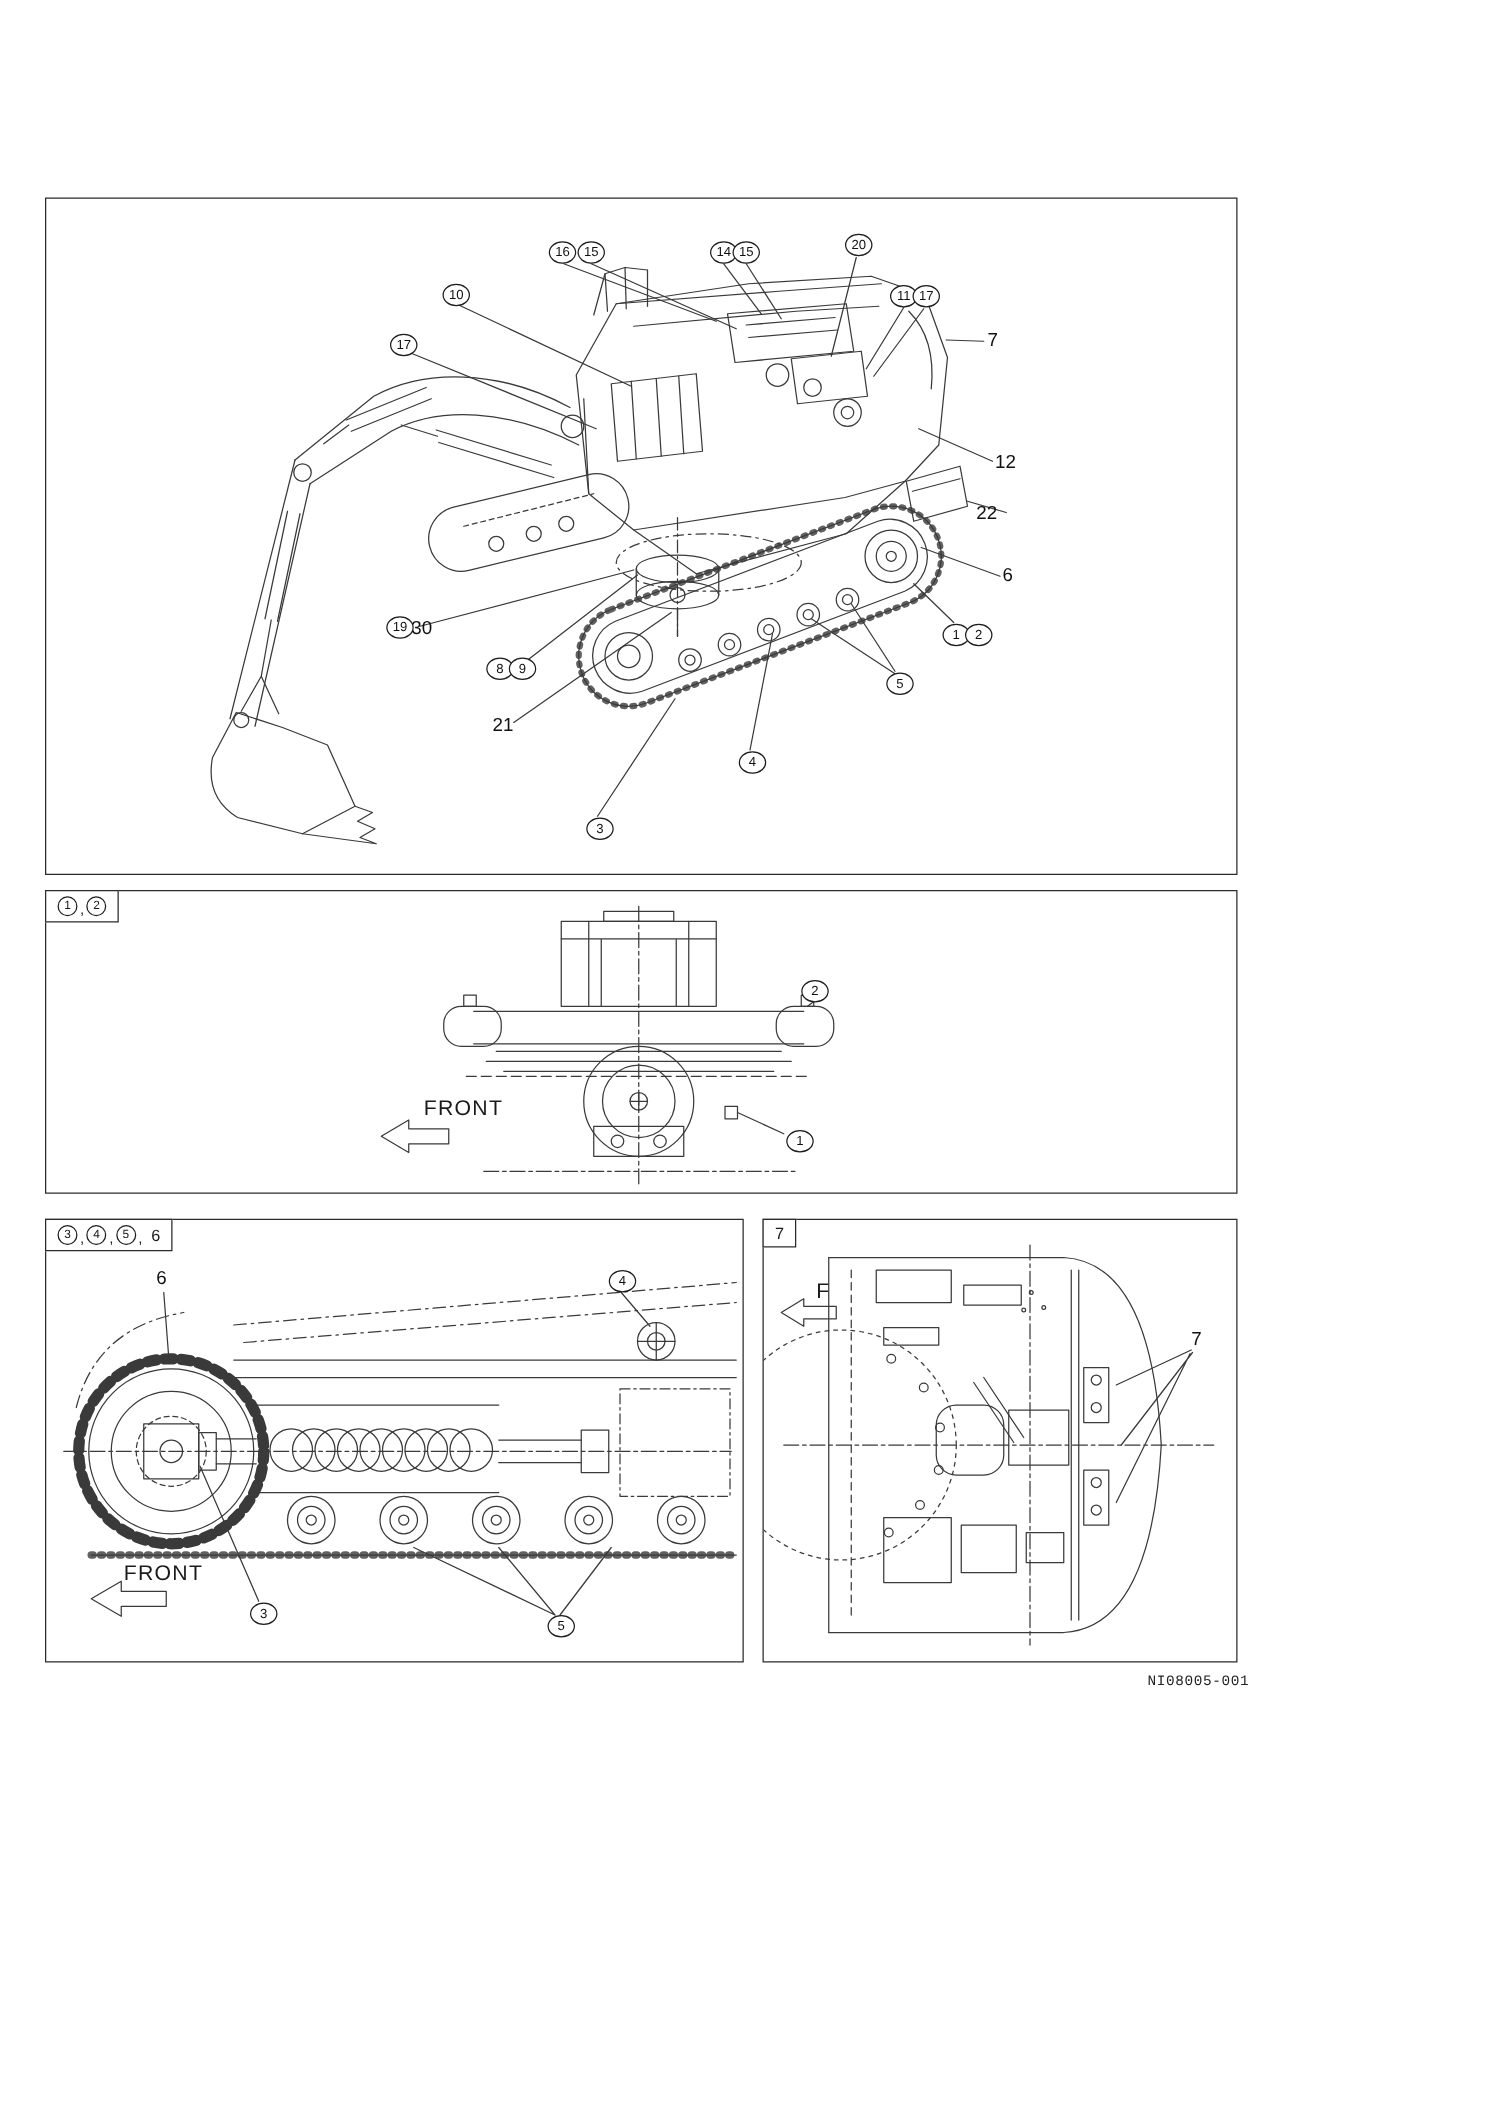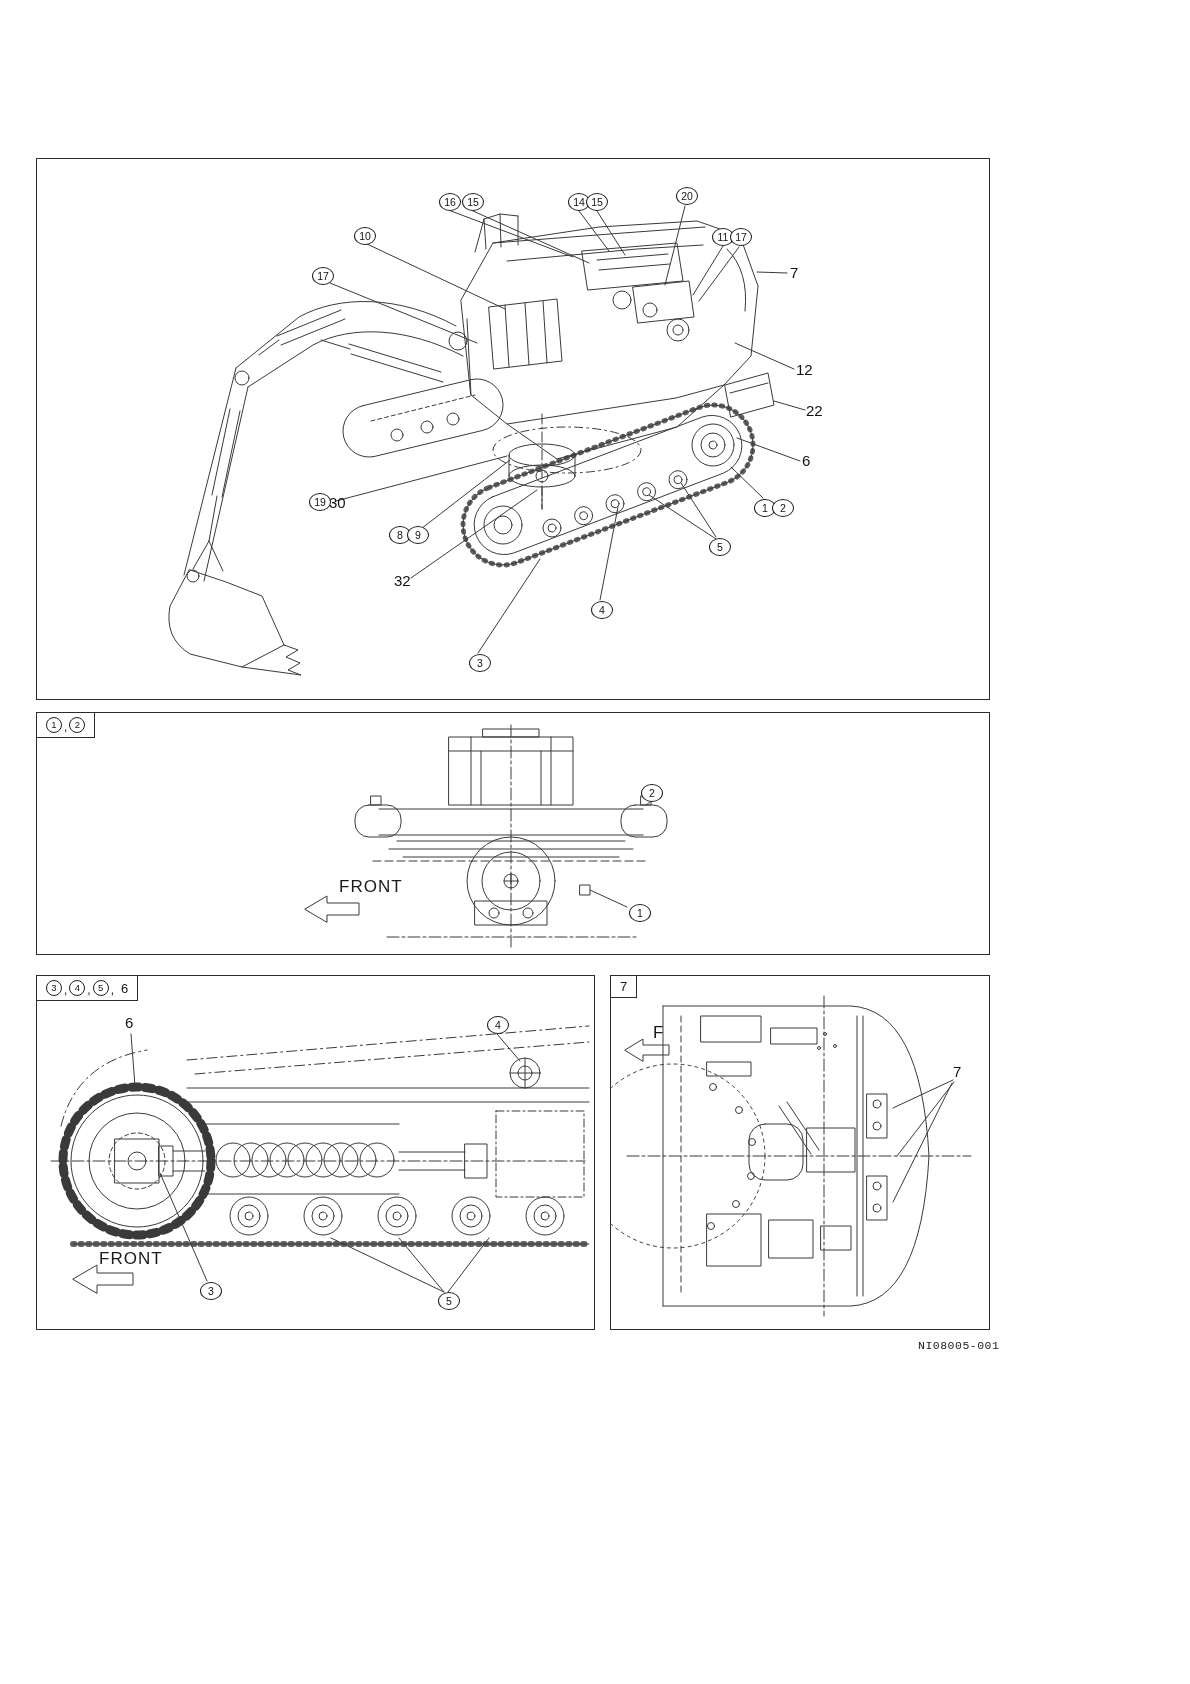--- a/index.html
+++ b/index.html
@@ -125,30 +125,30 @@
     <div class="co c" style="left:425px;top:34px">15</div>
     <div class="co c" style="left:531px;top:34px">14</div>
     <div class="co c" style="left:549px;top:34px">15</div>
     <div class="co c" style="left:639px;top:28px">20</div>
     <div class="co c" style="left:317px;top:68px">10</div>
     <div class="co c" style="left:675px;top:69px">11</div>
     <div class="co c" style="left:693px;top:69px">17</div>
     <div class="co p" style="left:753px;top:106px">7</div>
     <div class="co c" style="left:275px;top:108px">17</div>
     <div class="co p" style="left:759px;top:203px">12</div>
-    <div class="co p" style="left:769px;top:244px">22</div>
+    <div class="co p" style="left:744px;top:244px">22</div>
     <div class="co p" style="left:765px;top:294px">6</div>
     <div class="co c" style="left:717px;top:340px">1</div>
     <div class="co c" style="left:735px;top:340px">2</div>
     <div class="co c" style="left:272px;top:334px">19</div>
     <div class="co p" style="left:292px;top:336px">30</div>
     <div class="co c" style="left:352px;top:367px">8</div>
     <div class="co c" style="left:370px;top:367px">9</div>
     <div class="co c" style="left:672px;top:379px">5</div>
-    <div class="co p" style="left:357px;top:414px">32</div>
+    <div class="co p" style="left:357px;top:414px">21</div>
     <div class="co c" style="left:554px;top:442px">4</div>
     <div class="co c" style="left:432px;top:495px">3</div>
   </div>
 
   <div class="panel" id="tm-panel">
     <div class="panel-label">
       <span class="cl">1</span>
       <span class="sep">,</span>
       <span class="cl">2</span>
     </div>

